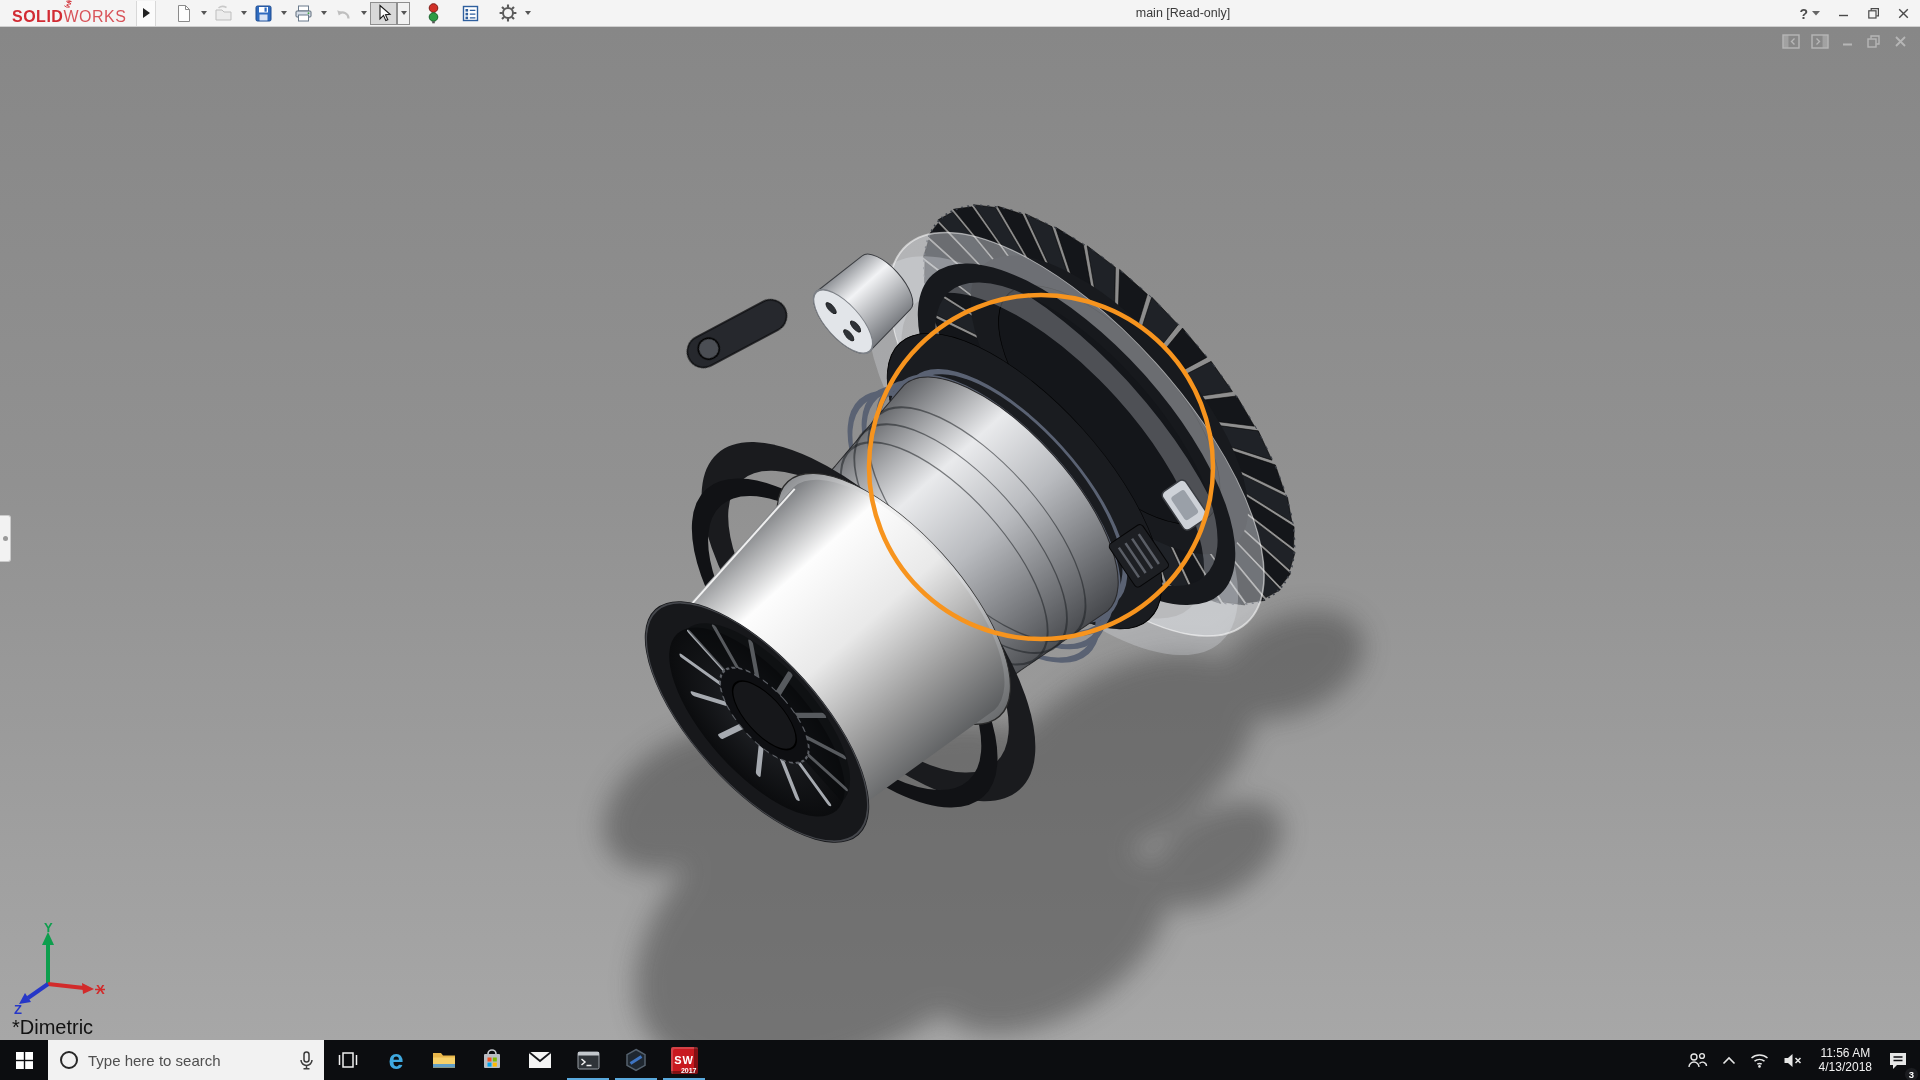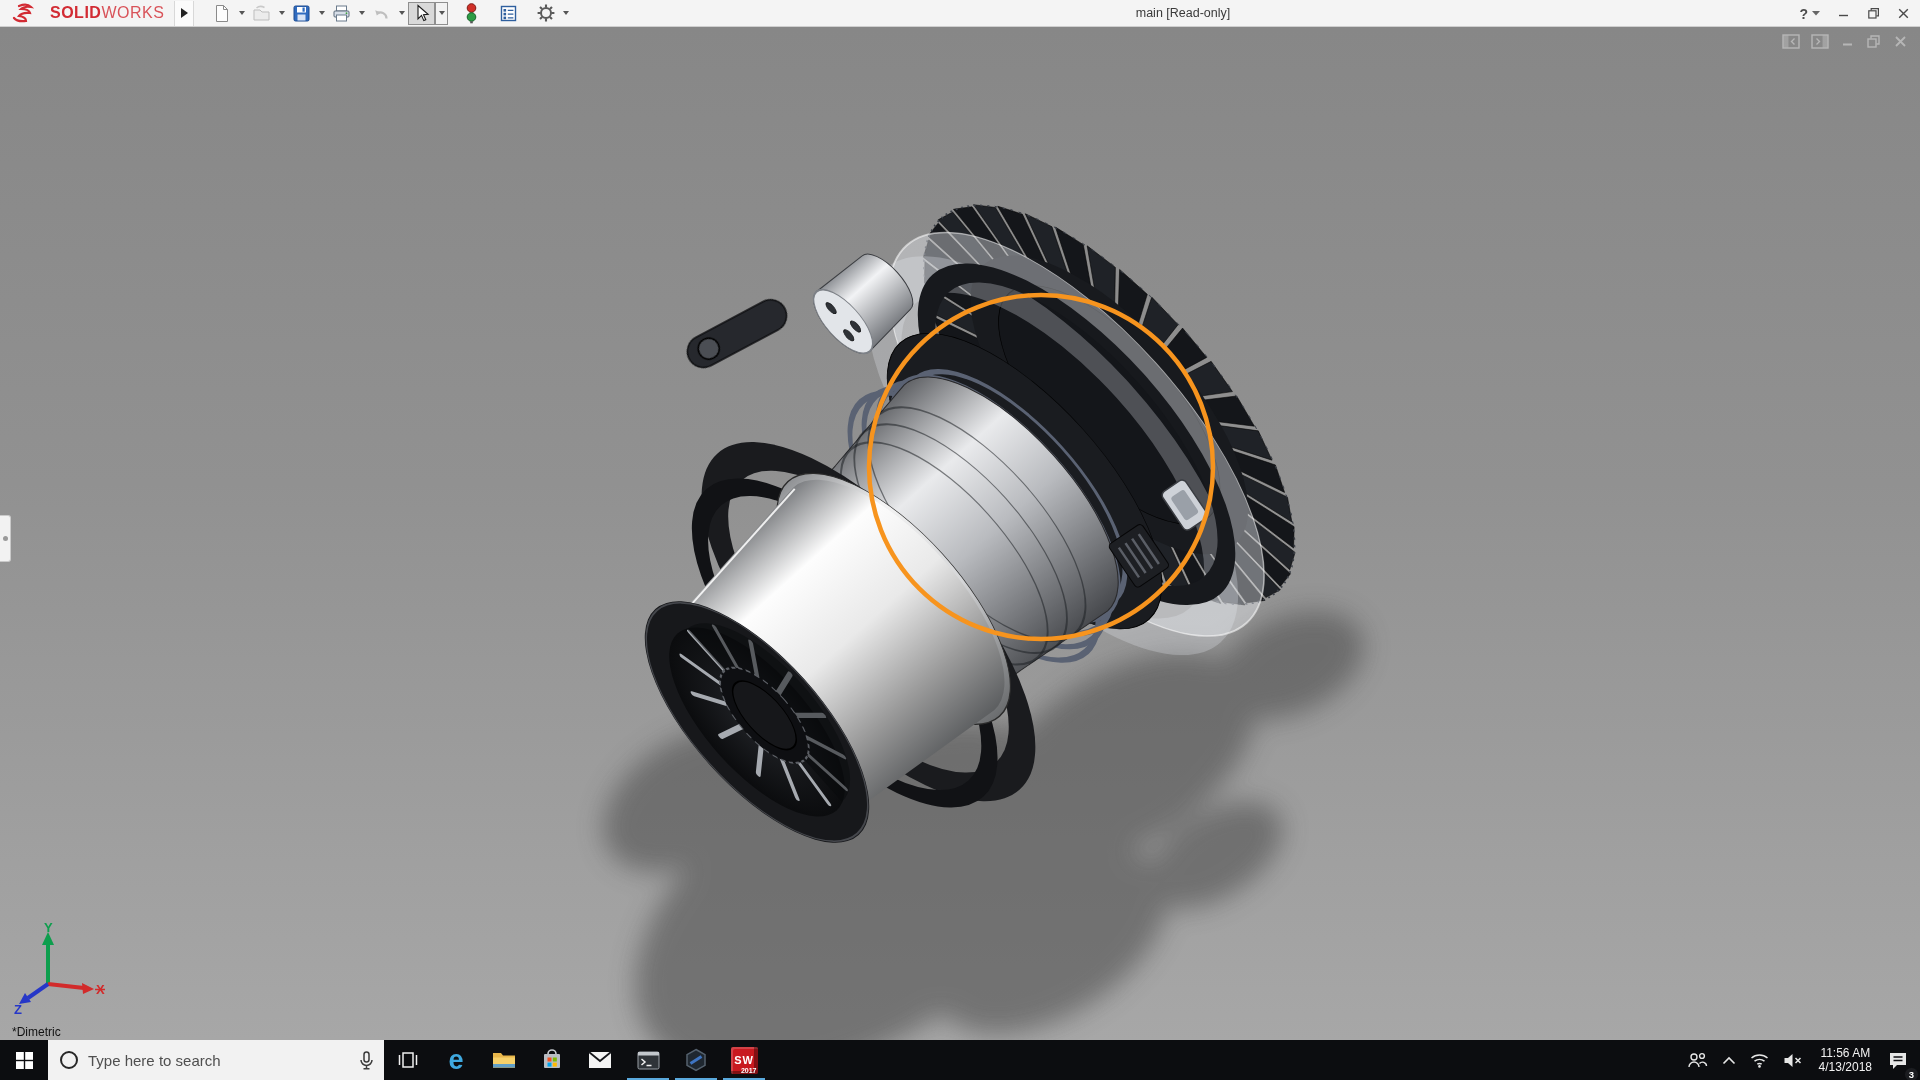--- a/index.html
+++ b/index.html
@@ -2,21 +2,21 @@
 <html style="--accent-orange: #F7941E; --sw-red: #D22B33; --titlebar-bg: #F4F4F4; --taskbar-bg: #0C0D10; --running-indicator: #5AA9DD; --viewport-top: #878787; --viewport-bottom: #A7A7A7;"><head>
 <meta charset="utf-8">
 <style>
   * { margin:0; padding:0; box-sizing:border-box; }
   html,body { width:1920px; height:1080px; overflow:hidden;
     font-family:"Liberation Sans", sans-serif; background:#9a9a9a; }
 
   
   .titlebar { position:relative; height:27px; background:var(--titlebar-bg,#f4f4f4);
     border-bottom:1px solid #cfcfcf; display:flex; align-items:center; }
-  .brand { display:flex; align-items:center; gap:12px; padding:0 10px 0 12px; height:100%; }
+  .brand { display:flex; align-items:center; gap:0; padding:0 10px 0 12px; height:100%;flex-direction:column; }
   .brand-text { font-size:16px; letter-spacing:.5px; color:var(--sw-red,#d22b33); }
   .brand-text b { font-weight:700; }
   .brand-text span.lite { font-weight:400; opacity:.8; }
   .flyout { width:20px; height:25px; display:flex; align-items:center; justify-content:center;
     border-left:1px solid #d8d8d8; border-right:1px solid #d8d8d8; background:#fbfbfb; cursor:default; }
   .flyout i { width:0; height:0; border-left:7px solid #222; border-top:5px solid transparent; border-bottom:5px solid transparent; display:block; }
   .toolbar { display:flex; align-items:center; margin-left:14px; }
   .tbtn { width:27px; height:23px; display:flex; align-items:center; justify-content:center; border:1px solid transparent; }
   .tbtn.active { background:#d9d9d9; border:1px solid #8f8f8f; }
   .caret { width:13px; height:23px; display:flex; align-items:center; justify-content:center; }
@@ -31,27 +31,27 @@
   
   .viewport { position:relative; width:1920px; height:1013px;
     background:linear-gradient(180deg, var(--viewport-top,#878787) 0%, #919191 45%, var(--viewport-bottom,#a7a7a7) 100%); }
   .engine-svg { position:absolute; left:0; top:0; }
   .ghost-ctls { position:absolute; top:7px; right:12px; display:flex; gap:11px; align-items:center; opacity:.9; }
   .ghost-ctls svg { display:block; }
   .panel-tab { position:absolute; left:0; top:488px; width:11px; height:47px; background:#f2f2f2;
     border:1px solid #c9c9c9; border-left:none; border-radius:0 3px 3px 0; display:flex; align-items:center; justify-content:center; }
   .panel-tab i { width:5px; height:5px; border-radius:50%; background:#9a9a9a; display:block; }
   .triad { position:absolute; left:6px; bottom:26px; }
-  .orient-label { position:absolute; left:12px; bottom:1px; font-size:12px; color:#121212; }
+  .orient-label { position:absolute; left:12px; bottom:1px; font-size:20px; color:#121212; }
 
   
   .taskbar { position:relative; height:40px; background:var(--taskbar-bg,#0c0d10); display:flex; align-items:stretch; }
   .tb-btn { width:48px; display:flex; align-items:center; justify-content:center; position:relative; }
   .tb-btn .runline { position:absolute; bottom:0; left:3px; right:3px; height:2.5px; background:var(--running-indicator,#5aa9dd); }
-  .search-box { width:336px; background:#f2f2f2; display:flex; align-items:center; gap:10px; padding:0 10px 0 12px; }
+  .search-box { width:276px; background:#f2f2f2; display:flex; align-items:center; gap:10px; padding:0 10px 0 12px; }
   .search-box input { flex:1; border:none; outline:none; background:transparent; font-size:15px; color:#333;
     font-family:"Liberation Sans", sans-serif; }
   .search-box input::placeholder { color:#4f4f4f; opacity:1; }
   .cortana-ring { width:18px; height:18px; border:2.5px solid #272727; border-radius:50%; background:transparent; flex:none; }
   .edge-glyph { font-size:27px; font-weight:700; color:#3fa9e0; line-height:1; }
   .sw-tile { width:27px; height:27px; background:#c8191f; border-radius:2px; position:relative;
     box-shadow:inset -4px -3px 0 rgba(0,0,0,.35), inset 2px 2px 0 rgba(255,255,255,.18);
     display:flex; align-items:center; justify-content:center; }
   .sw-tile .sw { color:#fff; font-weight:700; font-size:11px; letter-spacing:1px; }
   .sw-tile .yr { position:absolute; right:1px; bottom:0px; color:#fff; font-size:7px; font-weight:700; }

